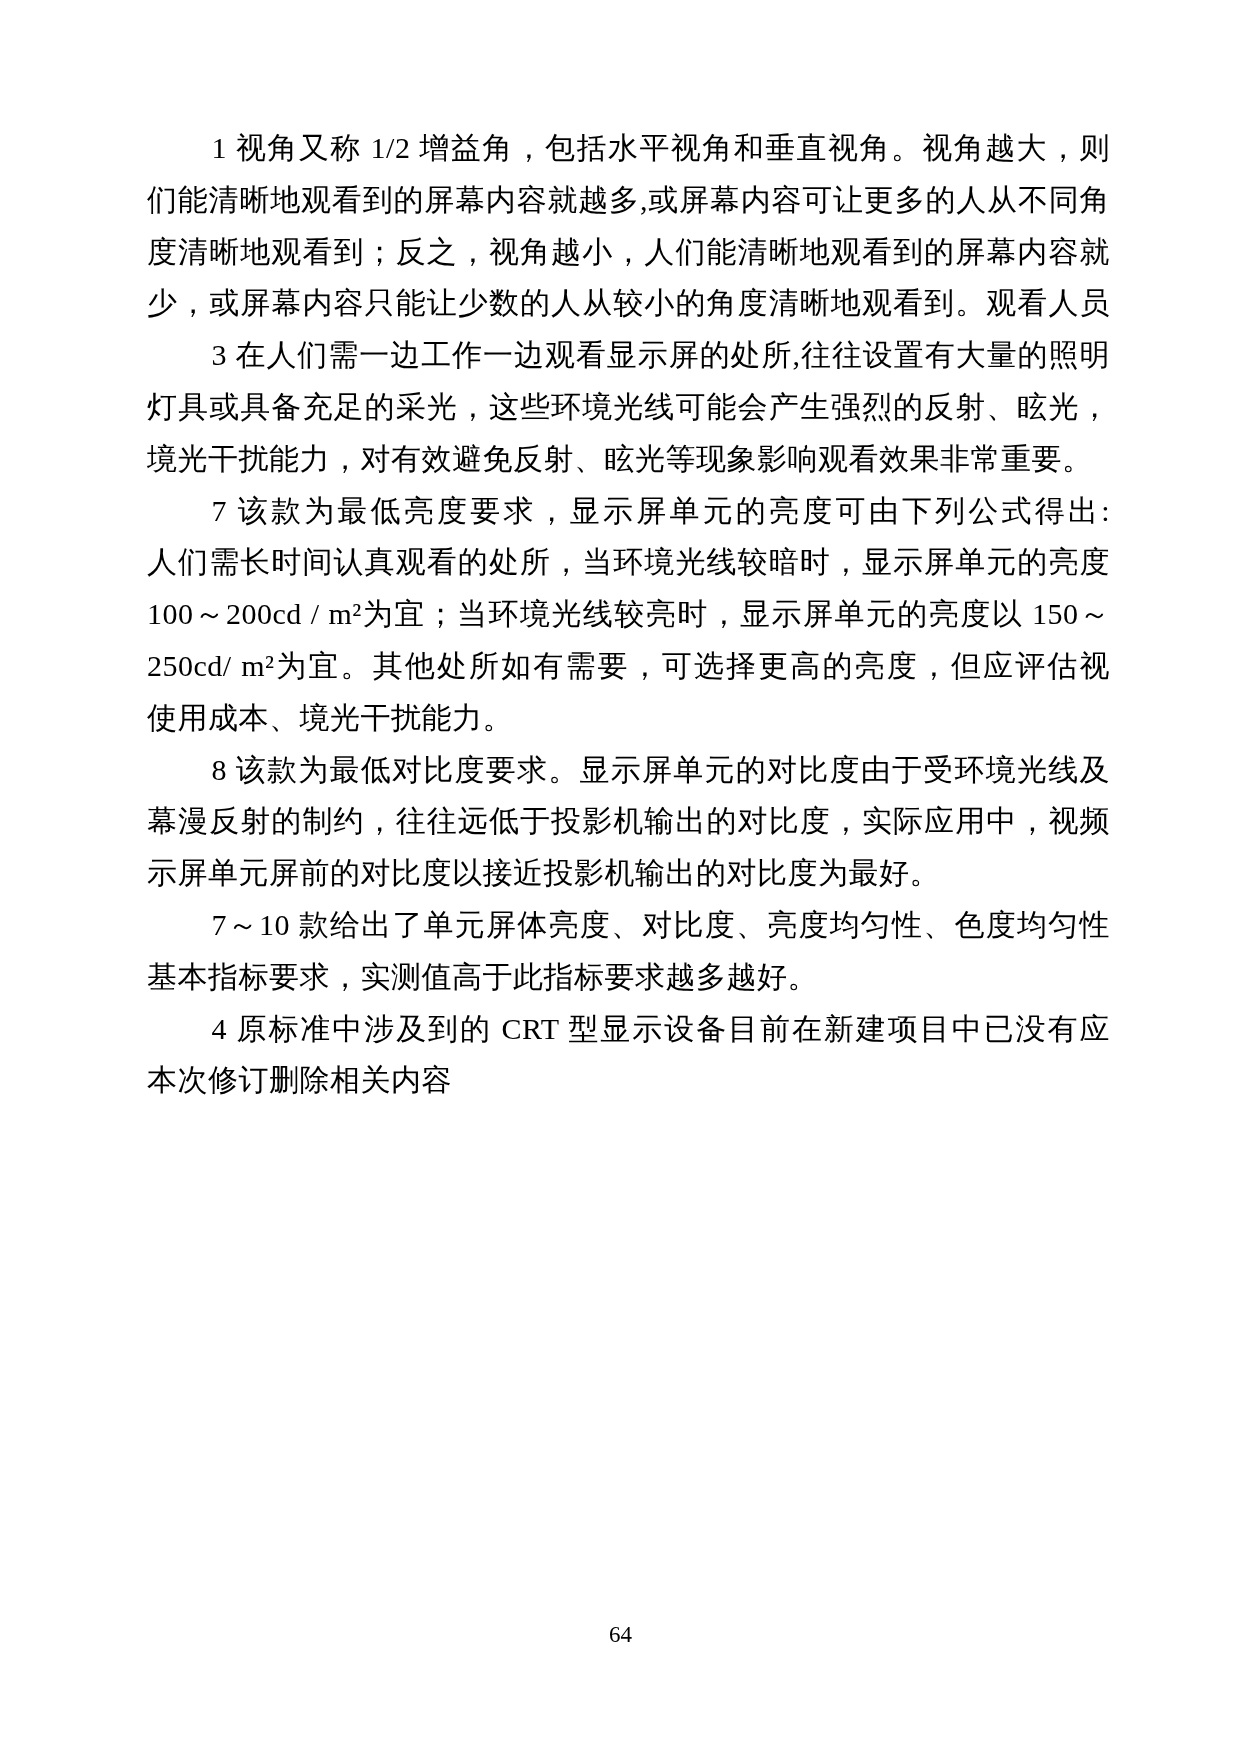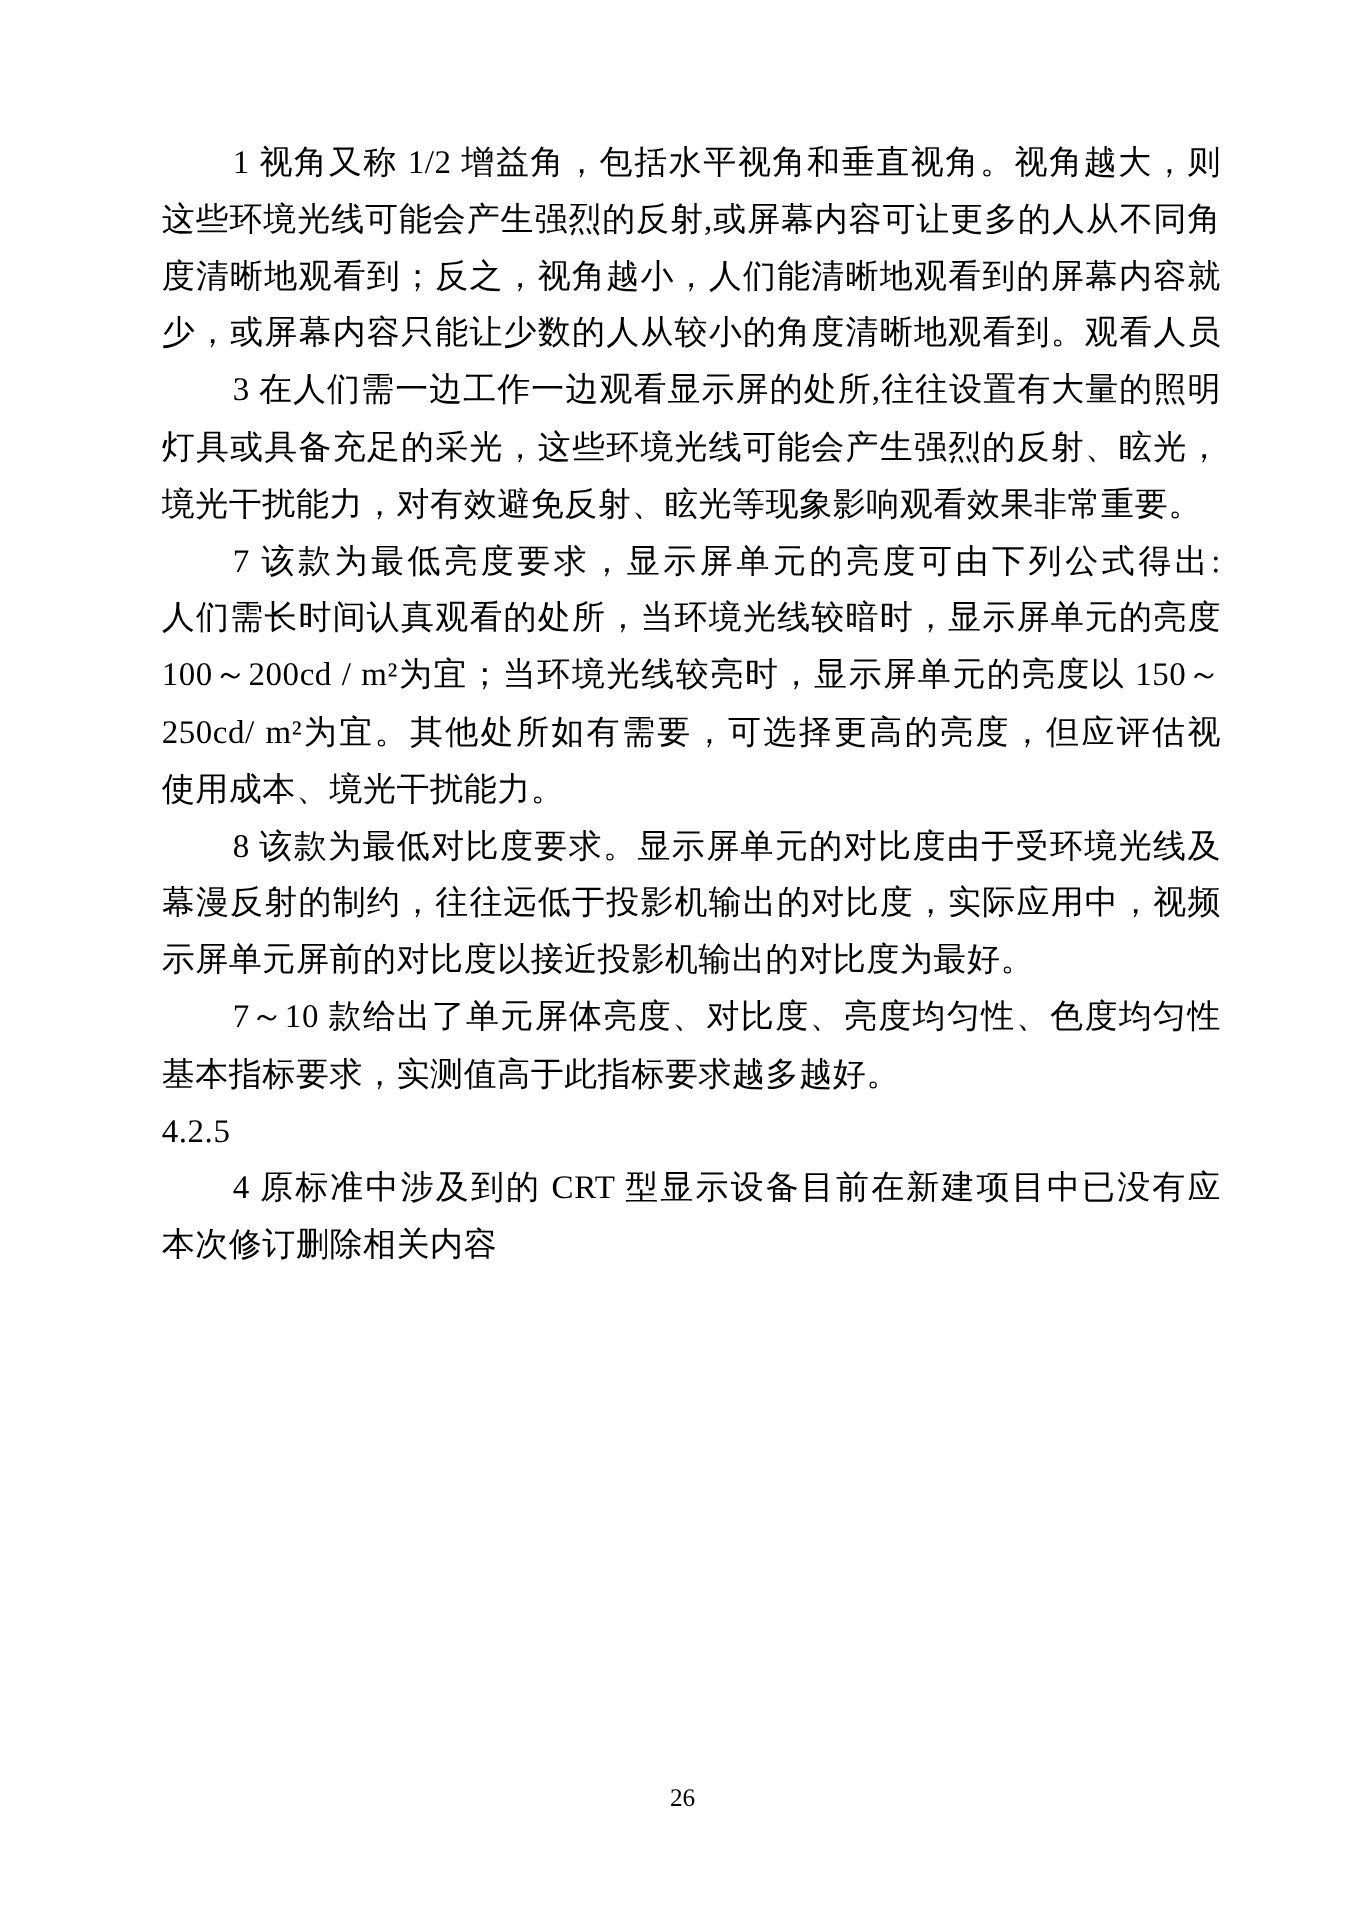--- a/index.html
+++ b/index.html
@@ -50,34 +50,33 @@
     font-size: 23px;
     line-height: 30px;
   }
 </style>
 </head>
 <body>
 
 <div class="page">
   <div class="text-body">
       <div class="line indent fill">1 视角又称 1/2 增益角，包括水平视角和垂直视角。视角越大，则人</div>
-      <div class="line fill">这些环境光线可能会产生强烈的反射,或屏幕内容可让更多的人从不同角</div>
+      <div class="line fill">们能清晰地观看到的屏幕内容就越多,或屏幕内容可让更多的人从不同角</div>
       <div class="line fill">度清晰地观看到；反之，视角越小，人们能清晰地观看到的屏幕内容就越</div>
       <div class="line fill">少，或屏幕内容只能让少数的人从较小的角度清晰地观看到。观看人员的</div>
       <div class="line indent fill">3 在人们需一边工作一边观看显示屏的处所,往往设置有大量的照明</div>
       <div class="line fill">灯具或具备充足的采光，这些环境光线可能会产生强烈的反射、眩光，致</div>
       <div class="line">境光干扰能力，对有效避免反射、眩光等现象影响观看效果非常重要。</div>
       <div class="line indent fill">7 该款为最低亮度要求，显示屏单元的亮度可由下列公式得出:</div>
       <div class="line fill">人们需长时间认真观看的处所，当环境光线较暗时，显示屏单元的亮度以</div>
       <div class="line fill">100～200cd / m²为宜；当环境光线较亮时，显示屏单元的亮度以 150～</div>
       <div class="line fill">250cd/ m²为宜。其他处所如有需要，可选择更高的亮度，但应评估视角、</div>
       <div class="line">使用成本、境光干扰能力。</div>
       <div class="line indent fill">8 该款为最低对比度要求。显示屏单元的对比度由于受环境光线及屏</div>
       <div class="line fill">幕漫反射的制约，往往远低于投影机输出的对比度，实际应用中，视频显</div>
       <div class="line">示屏单元屏前的对比度以接近投影机输出的对比度为最好。</div>
       <div class="line indent fill">7～10 款给出了单元屏体亮度、对比度、亮度均匀性、色度均匀性的</div>
       <div class="line">基本指标要求，实测值高于此指标要求越多越好。</div>
-      <div class="line">4.2.5</div>
       <div class="line indent fill">4 原标准中涉及到的 CRT 型显示设备目前在新建项目中已没有应用，</div>
       <div class="line">本次修订删除相关内容</div>
     </div>
-  <div class="page-number">26</div>
+  <div class="page-number">64</div>
 </div>
 
 </body></html>

